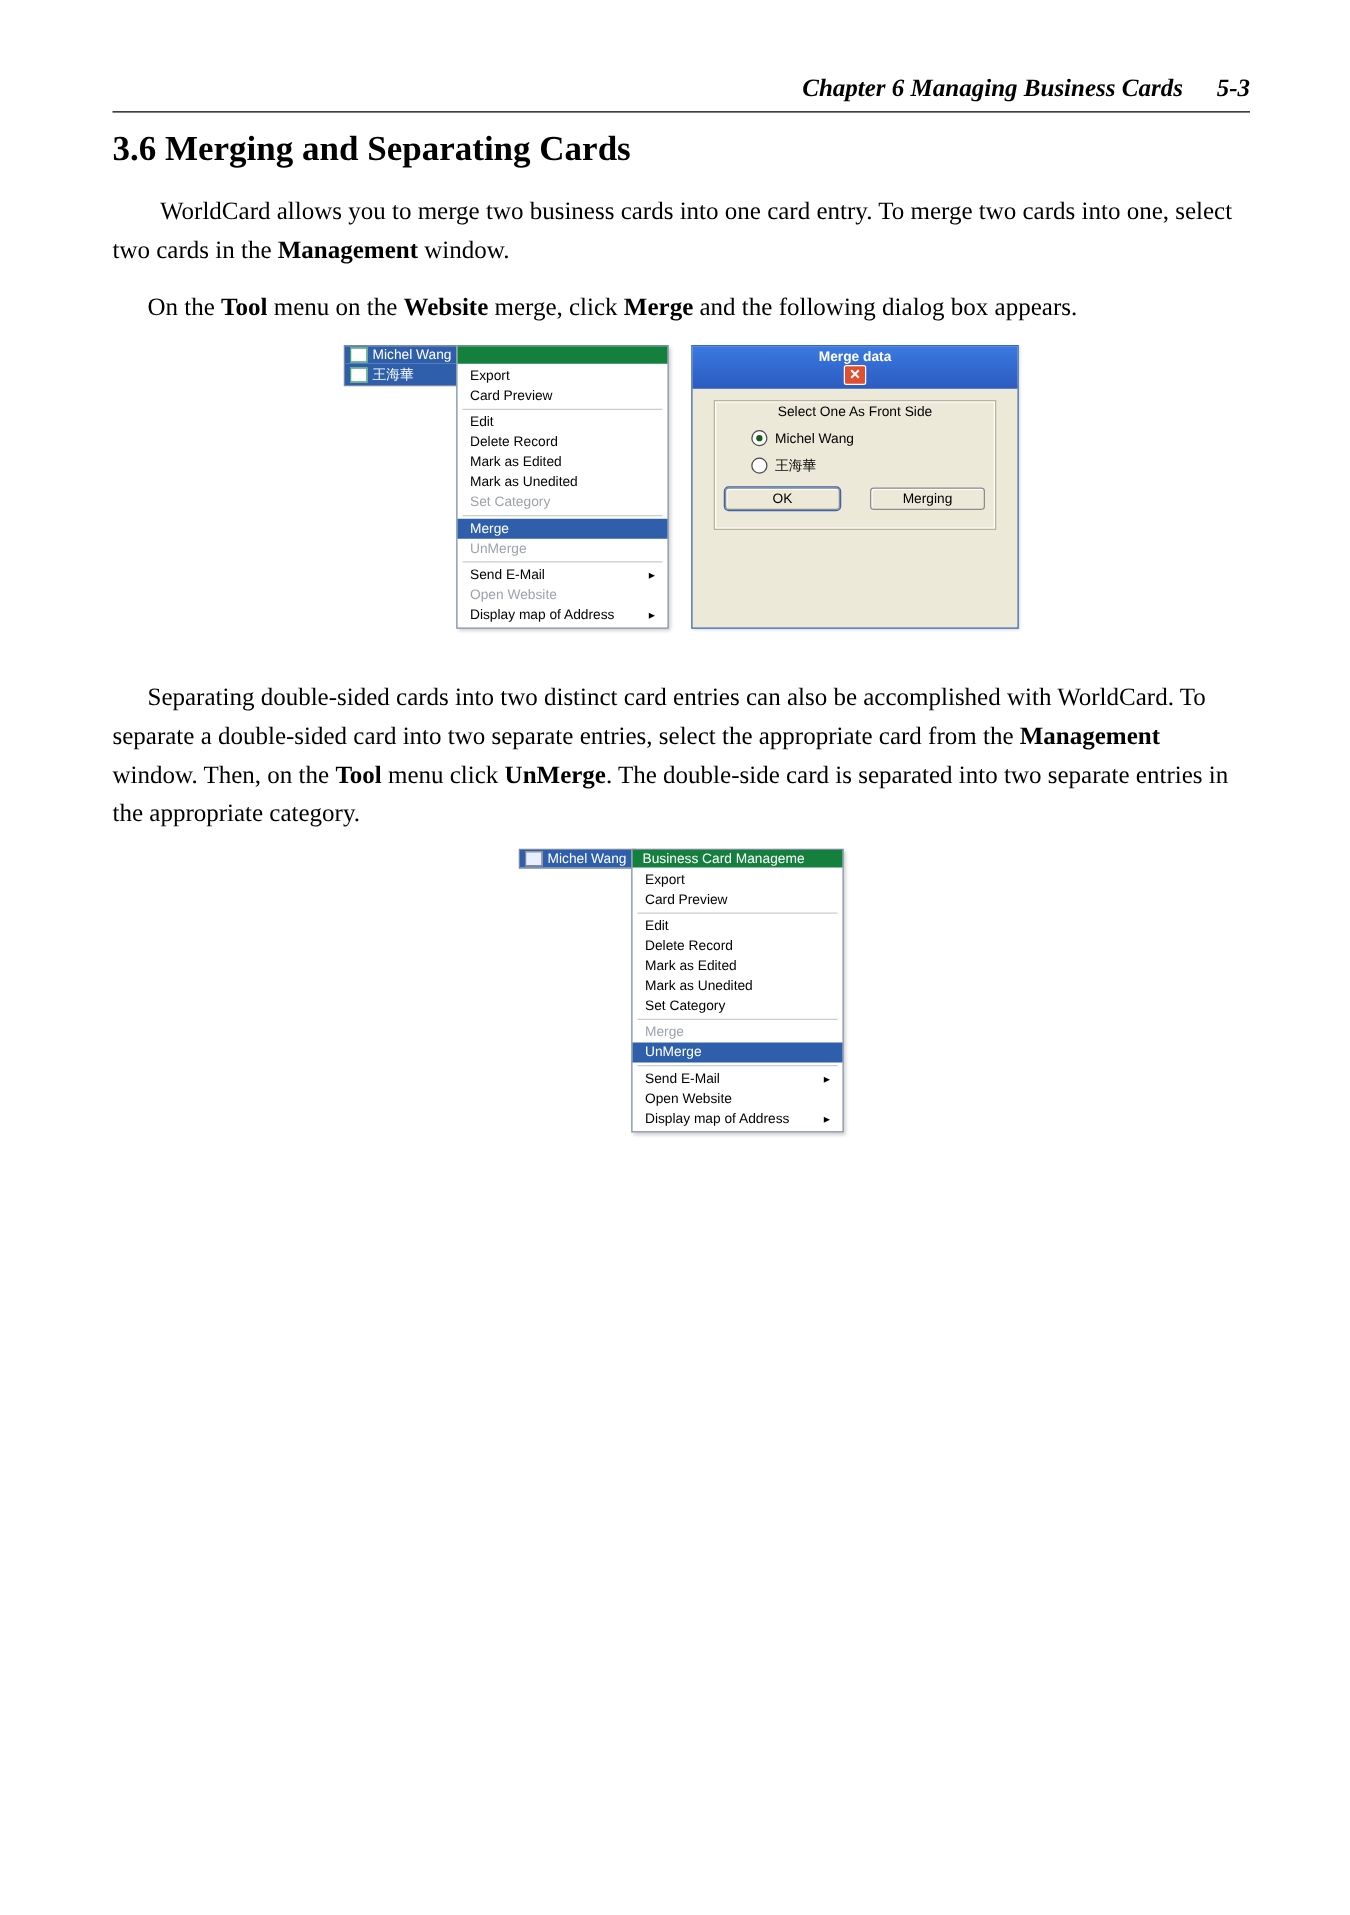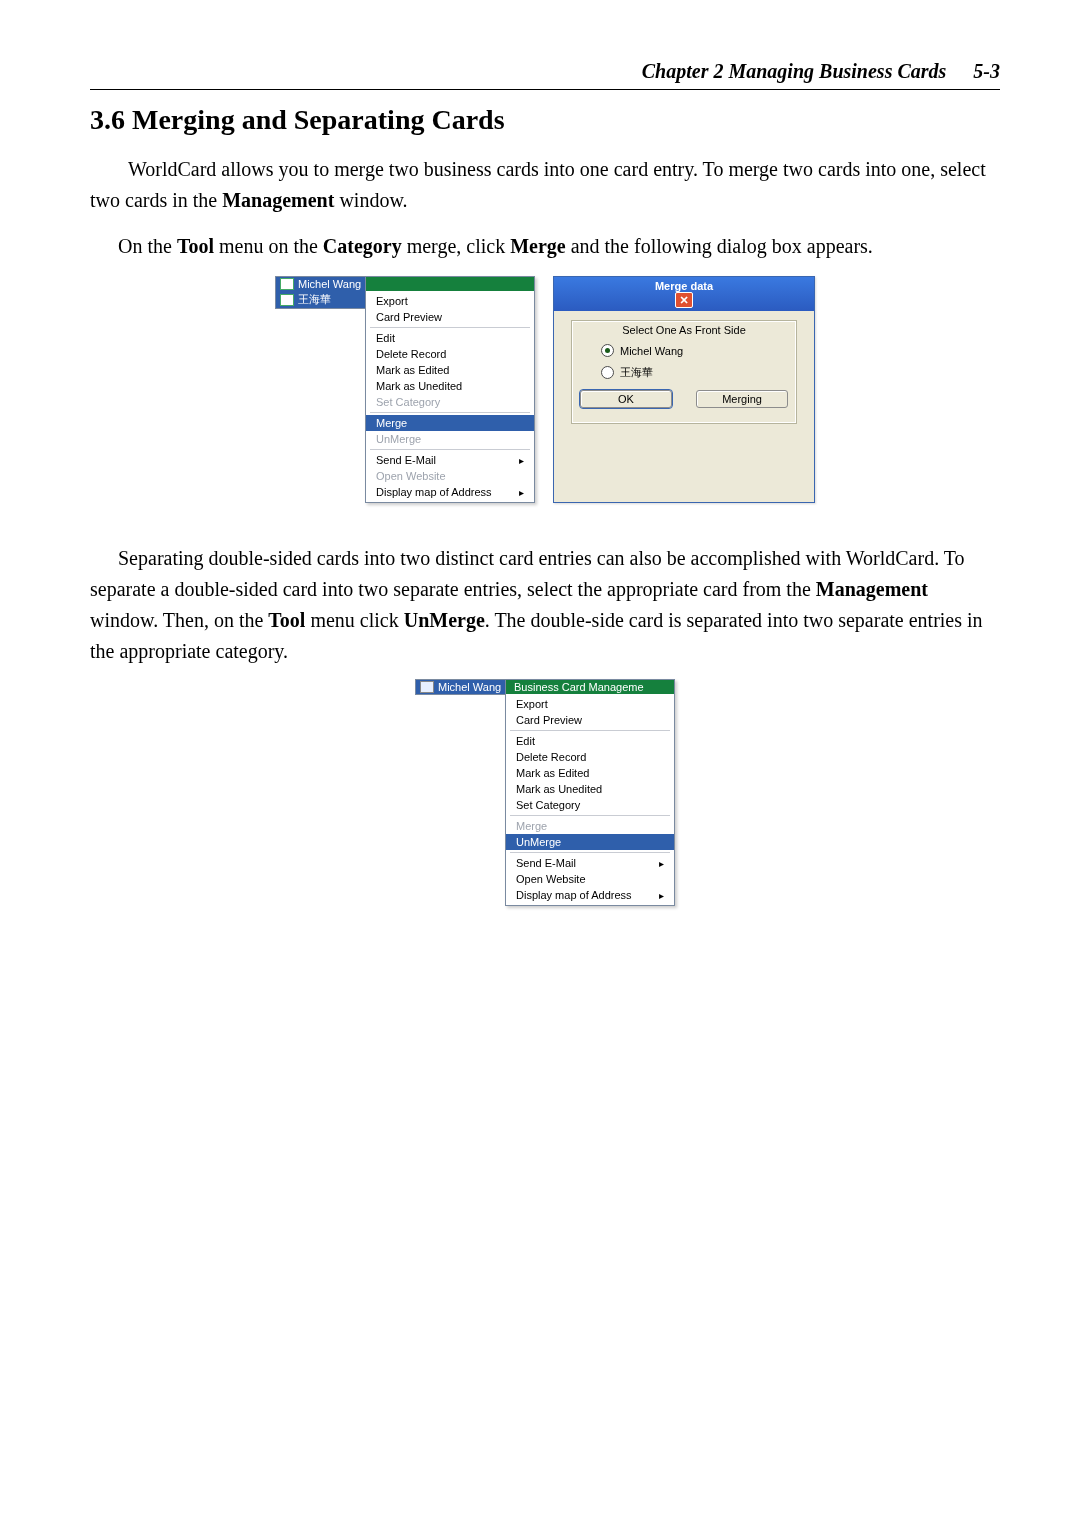--- a/index.html
+++ b/index.html
@@ -78,21 +78,21 @@
     background:#fff; border:1px solid #7a8aa0;
     box-shadow: 2px 2px 3px rgba(0,0,0,.2);
     width: 168px;
     padding: 2px 0;
   }
   .menu-top-stub{
     background:#15803d; color:#fff; padding:1px 8px; margin:-2px 0 2px 0;
   }
   .ctx-menu .mi {
     padding: 2px 10px;
-    display:flex; justify-content:space-between; align-items:flex-end;
+    display:flex; justify-content:space-between; align-items:flex-start;
     white-space: nowrap;
   }
   .ctx-menu .mi.sel { background:#2f5fab; color:#fff; }
   .ctx-menu .mi.dis { color:#9da3ad; }
   .ctx-menu hr { border:none; border-top:1px solid #c9ccd3; margin:2px 4px; }
   .arrow-r::after { content:"▸"; font-size:10px; margin-left:6px; }
 
   .dialog {
     width: 260px;
     border:1px solid #3a66b0;
@@ -126,33 +126,33 @@
     box-shadow: inset 1px 1px 0 #fff;
   }
   .winbtn.default { outline:1px solid #3a66b0; }
 </style>
 </head>
 <body>
 
 <div class="page">
   <div class="header-line">
     <div class="header-text">
-      <span>Chapter 2 Managing Business Cards</span>
+      <span>Chapter 6 Managing Business Cards</span>
       <span class="pagenum">5-3</span>
     </div>
   </div>
 
   <h2 class="section-title">3.6 Merging and Separating Cards</h2>
 
   <p class="body first-indent">
     <span> WorldCard allows you to merge two business cards into one card entry. To merge two cards into one, select two cards in the </span><b>Management</b><span> window.</span>
   </p>
 
   <p class="body indent">
-    <span>On the </span><b>Tool</b><span> menu on the </span><b>Category</b><span> merge,  click </span><b>Merge</b><span> and the following dialog box appears.</span>
+    <span>On the </span><b>Tool</b><span> menu on the </span><b>Website</b><span> merge,  click </span><b>Merge</b><span> and the following dialog box appears.</span>
   </p>
 
 
   <div class="figrow ui-font">
     <div style="display:flex; align-items:flex-start;">
       <div class="card-list">
         <div class="row">
             <span class="ic"></span>
             <span>Michel Wang</span>
           </div>

